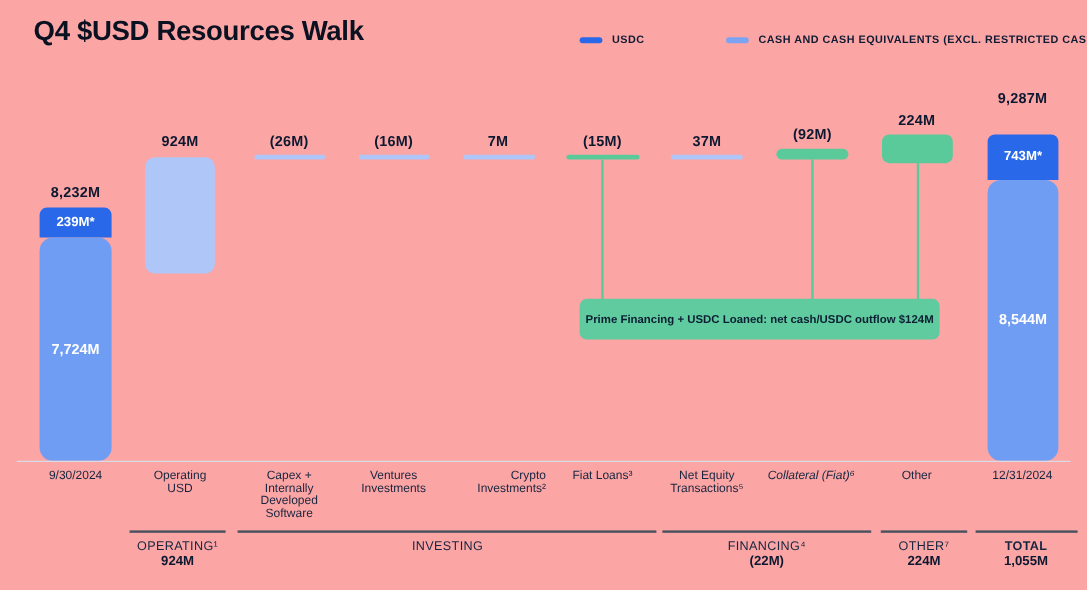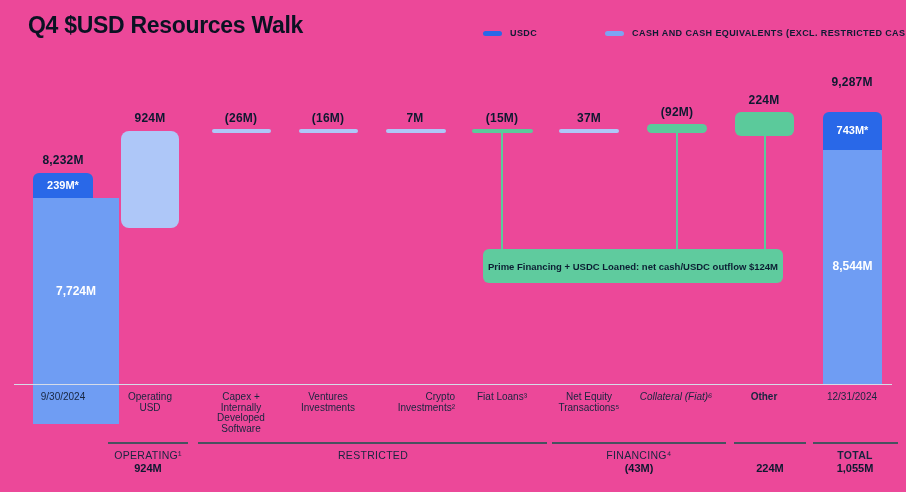--- a/index.html
+++ b/index.html
@@ -1,30 +1,30 @@
 <!DOCTYPE html>
 <html><head>
 <meta charset="utf-8">
 <style>
   html,body{margin:0;padding:0;}
   body{font-family:"Liberation Sans",sans-serif;}
-  .stage{position:relative;width:906px;height:492px;background:#ec4899;overflow:hidden;color:#0e1b33;}
+  .stage{position:relative;width:906px;height:492px;background:#fca5a5;overflow:hidden;color:#0e1b33;}
 
   
   .title{position:absolute;left:28px;top:12px;font-size:23px;font-weight:700;color:#0a1222;letter-spacing:-0.3px;}
   .legend{position:absolute;top:28px;left:483px;display:flex;align-items:center;gap:8px;}
   .legend-item{display:flex;align-items:center;gap:8px;}
   .legend-item + .legend-item{margin-left:60px;}
   .swatch{width:19px;height:5px;border-radius:3px;}
   .sw-dark{background:#2968e8;}
   .sw-cash{background:#7da4f3;}
   .legend-label{font-size:9px;font-weight:700;letter-spacing:0.4px;color:#0e1b33;white-space:nowrap;}
 
   
-  .bar{position:absolute;}
+  .bar{position:absolute;border-radius:11px;}
   .c-dark{background:#2968e8;}
   .c-med{background:#6f9df3;}
   .c-light{background:#aec7f8;}
   .c-green{background:#5bca9b;}
   .seg-label{position:absolute;left:0;right:0;text-align:center;color:#ffffff;font-weight:700;}
   .val-label{position:absolute;text-align:center;font-size:12px;font-weight:700;color:#0d1930;letter-spacing:0.2px;}
   .connector{position:absolute;width:2px;background:#5bca9b;}
 
   .annotation{position:absolute;left:483px;top:249px;width:300px;height:34px;background:#5fcb9e;border-radius:6px;
     display:flex;align-items:center;justify-content:center;font-size:9.5px;font-weight:700;color:#0c1e33;z-index:3;}
@@ -65,21 +65,21 @@
   <div class="val-label" style="left:370px;top:111px;width:90px;">7M</div>
   <div class="val-label" style="left:457px;top:111px;width:90px;">(15M)</div>
   <div class="val-label" style="left:544px;top:111px;width:90px;">37M</div>
   <div class="val-label" style="left:632px;top:105px;width:90px;">(92M)</div>
   <div class="val-label" style="left:719px;top:93px;width:90px;">224M</div>
   <div class="val-label" style="left:807px;top:75px;width:90px;">9,287M</div>
 
   <div class="bar c-dark" style="left:33px;top:173px;width:60px;height:25px;border-radius:6px 6px 0 0;">
     <div class="seg-label" style="top:6px;font-size:11px;">239M*</div>
   </div>
-  <div class="bar c-med" style="left:33px;top:198px;width:60px;height:226px;padding-left:26px;">
+  <div class="bar c-med" style="left:33px;top:198px;width:60px;height:186px;">
     <div class="seg-label" style="top:86px;font-size:12px;">7,724M</div>
   </div>
 
   <div class="bar c-light" style="left:121px;top:131px;width:58px;height:97px;border-radius:8px;"></div>
   <div class="bar c-light" style="left:212px;top:129px;width:59px;height:4px;border-radius:2px;"></div>
   <div class="bar c-light" style="left:299px;top:129px;width:59px;height:4px;border-radius:2px;"></div>
   <div class="bar c-light" style="left:386px;top:129px;width:60px;height:4px;border-radius:2px;"></div>
   <div class="bar c-green" style="left:472px;top:129px;width:61px;height:4px;border-radius:2px;"></div>
   <div class="bar c-light" style="left:559px;top:129px;width:60px;height:4px;border-radius:2px;"></div>
   <div class="bar c-green" style="left:647px;top:124px;width:60px;height:9px;border-radius:5px;"></div>
@@ -101,32 +101,33 @@
   <div class="baseline"></div>
 
   <div class="cat" style="left:18px;width:90px;">9/30/2024</div>
   <div class="cat" style="left:120px;width:60px;">Operating USD</div>
   <div class="cat" style="left:203px;width:76px;">Capex + Internally Developed Software</div>
   <div class="cat" style="left:286px;width:84px;">Ventures Investments</div>
   <div class="cat" style="left:375px;width:80px;text-align:right;">Crypto Investments²</div>
   <div class="cat" style="left:457px;width:90px;">Fiat Loans³</div>
   <div class="cat" style="left:539px;width:100px;">Net Equity Transactions⁵</div>
   <div class="cat" style="left:636px;width:80px;font-style:italic;">Collateral (Fiat)⁶</div>
-  <div class="cat" style="left:724px;width:80px;font-weight:bold;">Other</div>
+  <div class="cat" style="left:724px;width:80px;">Other</div>
   <div class="cat" style="left:807px;width:90px;">12/31/2024</div>
 
   <div class="gline" style="left:108px;width:80px;"></div>
   <div class="gline" style="left:198px;width:349px;"></div>
   <div class="gline" style="left:552px;width:174px;"></div>
   <div class="gline" style="left:734px;width:72px;"></div>
   <div class="gline" style="left:813px;width:85px;"></div>
 
   <div class="glabel" style="left:63px;">OPERATING¹</div>
   <div class="gvalue" style="left:63px;">924M</div>
-  <div class="glabel" style="left:288px;">RESTRICTED</div>
+  <div class="glabel" style="left:288px;">INVESTING</div>
   <div class="gvalue" style="left:288px;margin-top:40px;">(50M)</div>
   <div class="glabel" style="left:554px;">FINANCING⁴</div>
-  <div class="gvalue" style="left:554px;">(43M)</div>
+  <div class="gvalue" style="left:554px;">(22M)</div>
+  <div class="glabel" style="left:685px;">OTHER⁷</div>
   <div class="gvalue" style="left:685px;">224M</div>
   <div class="glabel gbold" style="left:770px;">TOTAL</div>
   <div class="gvalue" style="left:770px;">1,055M</div>
 
 </div>
 
 </body></html>

